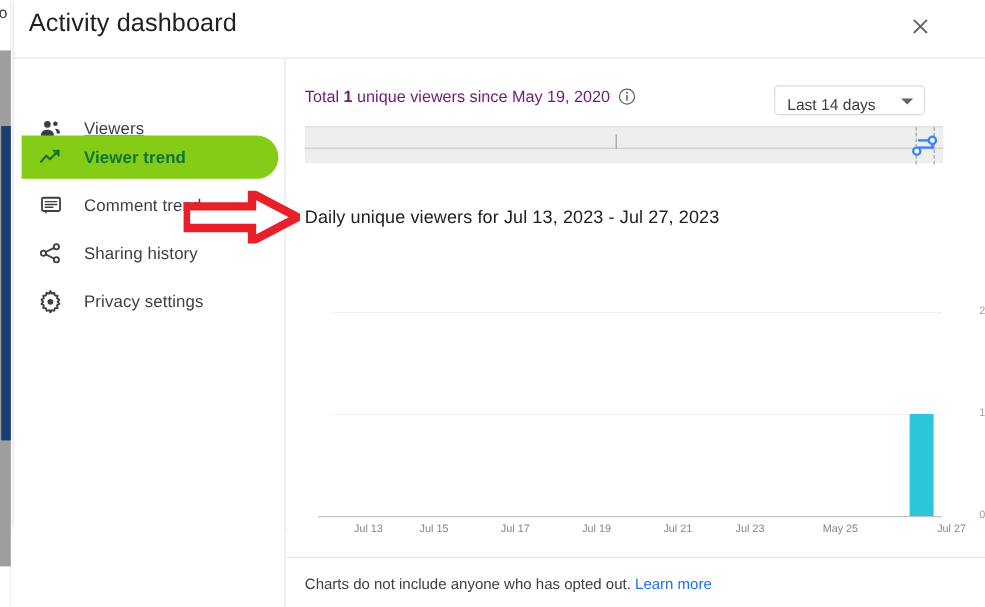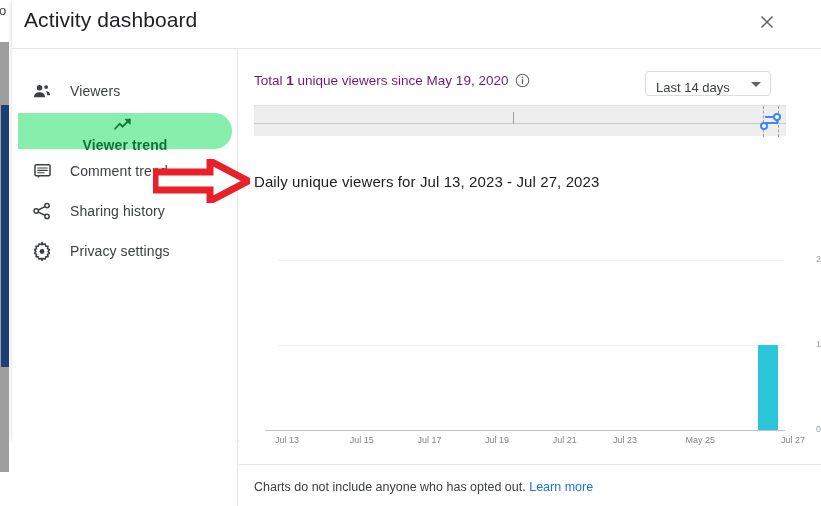--- a/index.html
+++ b/index.html
@@ -90,22 +90,21 @@
     width: 24px; height: 24px;
     margin-left: 12px; margin-right: 16px;
     display: flex; align-items: center; justify-content: center;
     flex: 0 0 auto;
   }
   .nav-item .nav-label {
     font-size: 14px; color: #3c4043; white-space: nowrap;
     letter-spacing: 0.1px;
   }
   .nav-item.active {
-    background: #86efac;
-    flex-direction: column;
+    background: #84cc16;
   }
   .nav-item.active .nav-label {
     color: #137333; font-weight: bold;
   }
   .nav-item.active .nav-icon svg { stroke: #137333; fill: #137333; }
 
   
   .main {
     position: absolute; left: 227px; top: 49px;
     width: 582px; height: 457px;
@@ -259,21 +258,21 @@
       <div class="dlg-title">Activity dashboard</div>
       <div class="close-btn">
         <svg width="16" height="16" viewBox="0 0 16 16">
           <path d="M2.5 2.5 L13.5 13.5 M13.5 2.5 L2.5 13.5" stroke="#5f6368" stroke-width="1.5" fill="none"></path>
         </svg>
       </div>
     </div>
 
     <div class="sidebar">
 
-      <div class="nav-item" style="top:24px;">
+      <div class="nav-item" style="top:40px;text-decoration:underline;">
         <span class="nav-icon">
           <svg width="20" height="20" viewBox="0 0 24 24" fill="#3c4043">
             <circle cx="9" cy="8" r="3.3"></circle>
             <path d="M2.6 18.4c0-3.2 2.9-5 6.4-5s6.4 1.8 6.4 5v1.1H2.6z"></path>
             <circle cx="17" cy="7.3" r="2.3"></circle>
             <path d="M17 12.3c2.6 0 4.5 1.3 4.5 3.6v1.1h-3.2c0-1.9-.7-3.5-1.9-4.6z"></path>
           </svg>
         </span>
         <span class="nav-label">Viewers</span>
       </div>
@@ -361,21 +360,21 @@
         <div id="ylab-layer">
             <div class="ylabel" style="top: 225px;">0</div>
             <div class="ylabel" style="top: 140px;">1</div>
             <div class="ylabel" style="top: 55px;">2</div>
           </div>
         <div class="axis-base"></div>
         <div id="bars-layer">
             <div class="bar" title="Jul 27: 1" style="left: 518.907px; width: 20.32px; top: 146px; height: 85px; background: rgb(43, 198, 217);"></div>
           </div>
         <div id="xlab-layer">
-            <div class="xlabel" style="left: 26px;">Jul 13</div>
+            <div class="xlabel" style="left: 46px;">Jul 13</div>
             <div class="xlabel" style="left: 100.667px;">Jul 15</div>
             <div class="xlabel" style="left: 168.4px;">Jul 17</div>
             <div class="xlabel" style="left: 236.133px;">Jul 19</div>
             <div class="xlabel" style="left: 303.867px;">Jul 21</div>
             <div class="xlabel" style="left: 364px;">Jul 23</div>
             <div class="xlabel" style="left: 439.333px;">May 25</div>
             <div class="xlabel" style="left: 532px;">Jul 27</div>
           </div>
       </div>
 

